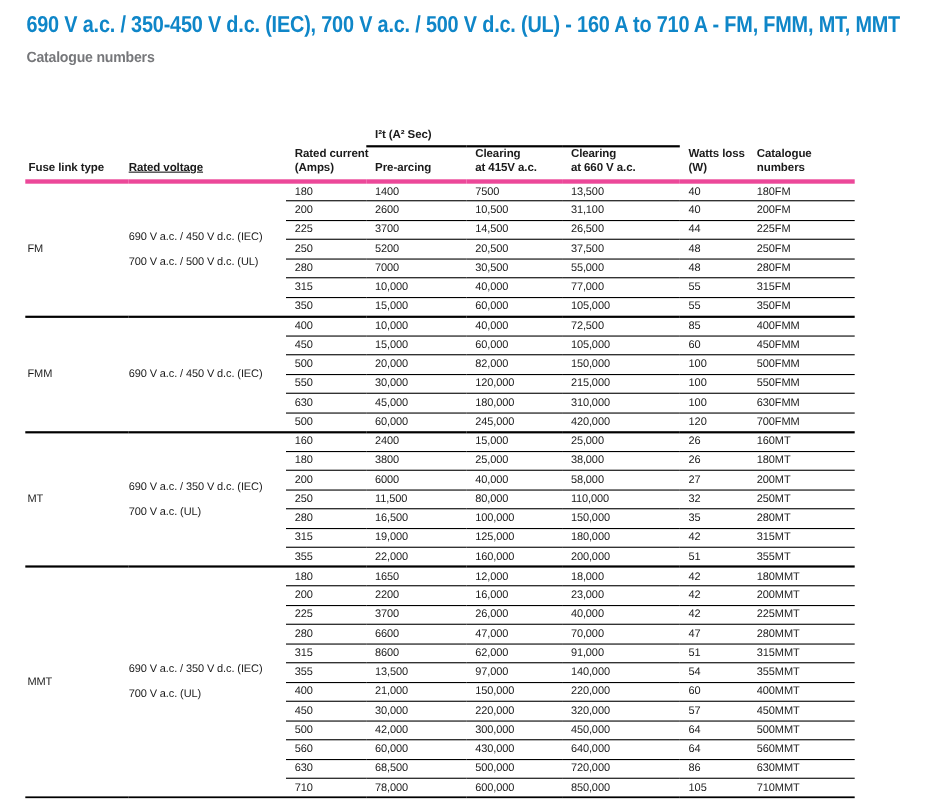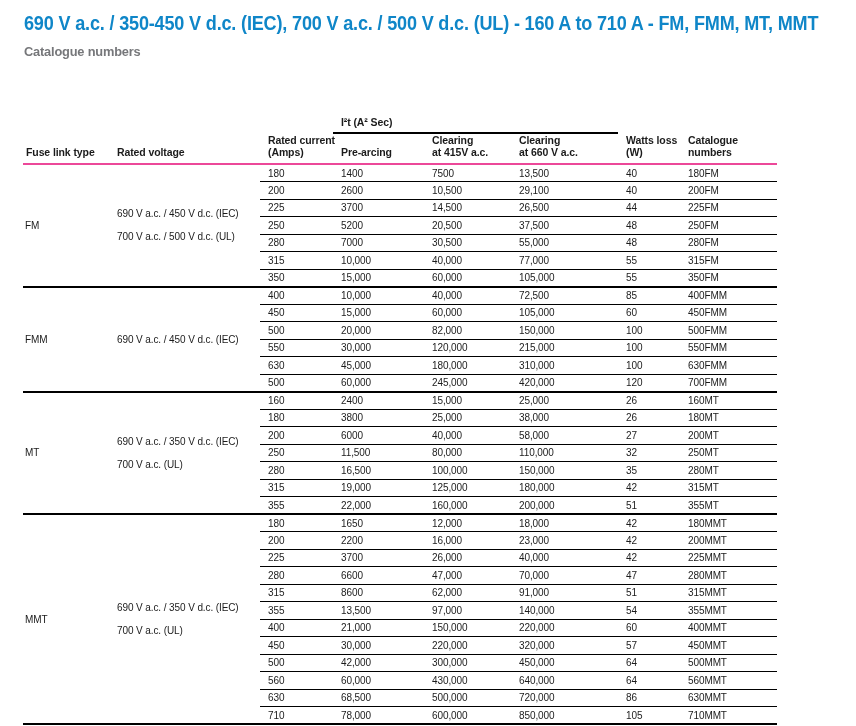--- a/index.html
+++ b/index.html
@@ -64,26 +64,26 @@
   }
   .cols-row th {
     height: 31px;
     vertical-align: bottom;
     text-align: left;
     font-size: 10.5px;
     font-weight: bold;
     letter-spacing: -0.1px;
     line-height: 12px;
     padding: 0 0 5px 8px;
-    border-bottom: 2px solid #ec4899;
+    border-bottom: 4px solid #ec4899;
     white-space: pre;
     overflow: visible;
   }
   .cols-row th:nth-child(1) { padding-left: 3px; }
-  .cols-row th:nth-child(2) { padding-left: 0; }
+  .cols-row th:nth-child(2) { padding-left: 0; text-decoration: underline; }
 
   tbody td {
     height: 17.5px;
     font-size: 10px;
     letter-spacing: -0.1px;
     line-height: 11px;
     vertical-align: middle;
     padding: 0 0 0 8px;
     white-space: pre;
   }
@@ -142,21 +142,21 @@
           <td>1400</td>
           <td>7500</td>
           <td>13,500</td>
           <td>40</td>
           <td>180FM</td>
         </tr>
         <tr>
           <td class="sep">200</td>
           <td class="sep">2600</td>
           <td class="sep">10,500</td>
-          <td class="sep">29,100</td>
+          <td class="sep">31,100</td>
           <td class="sep">40</td>
           <td class="sep">200FM</td>
         </tr>
         <tr>
           <td class="sep">225</td>
           <td class="sep">3700</td>
           <td class="sep">14,500</td>
           <td class="sep">26,500</td>
           <td class="sep">44</td>
           <td class="sep">225FM</td>

